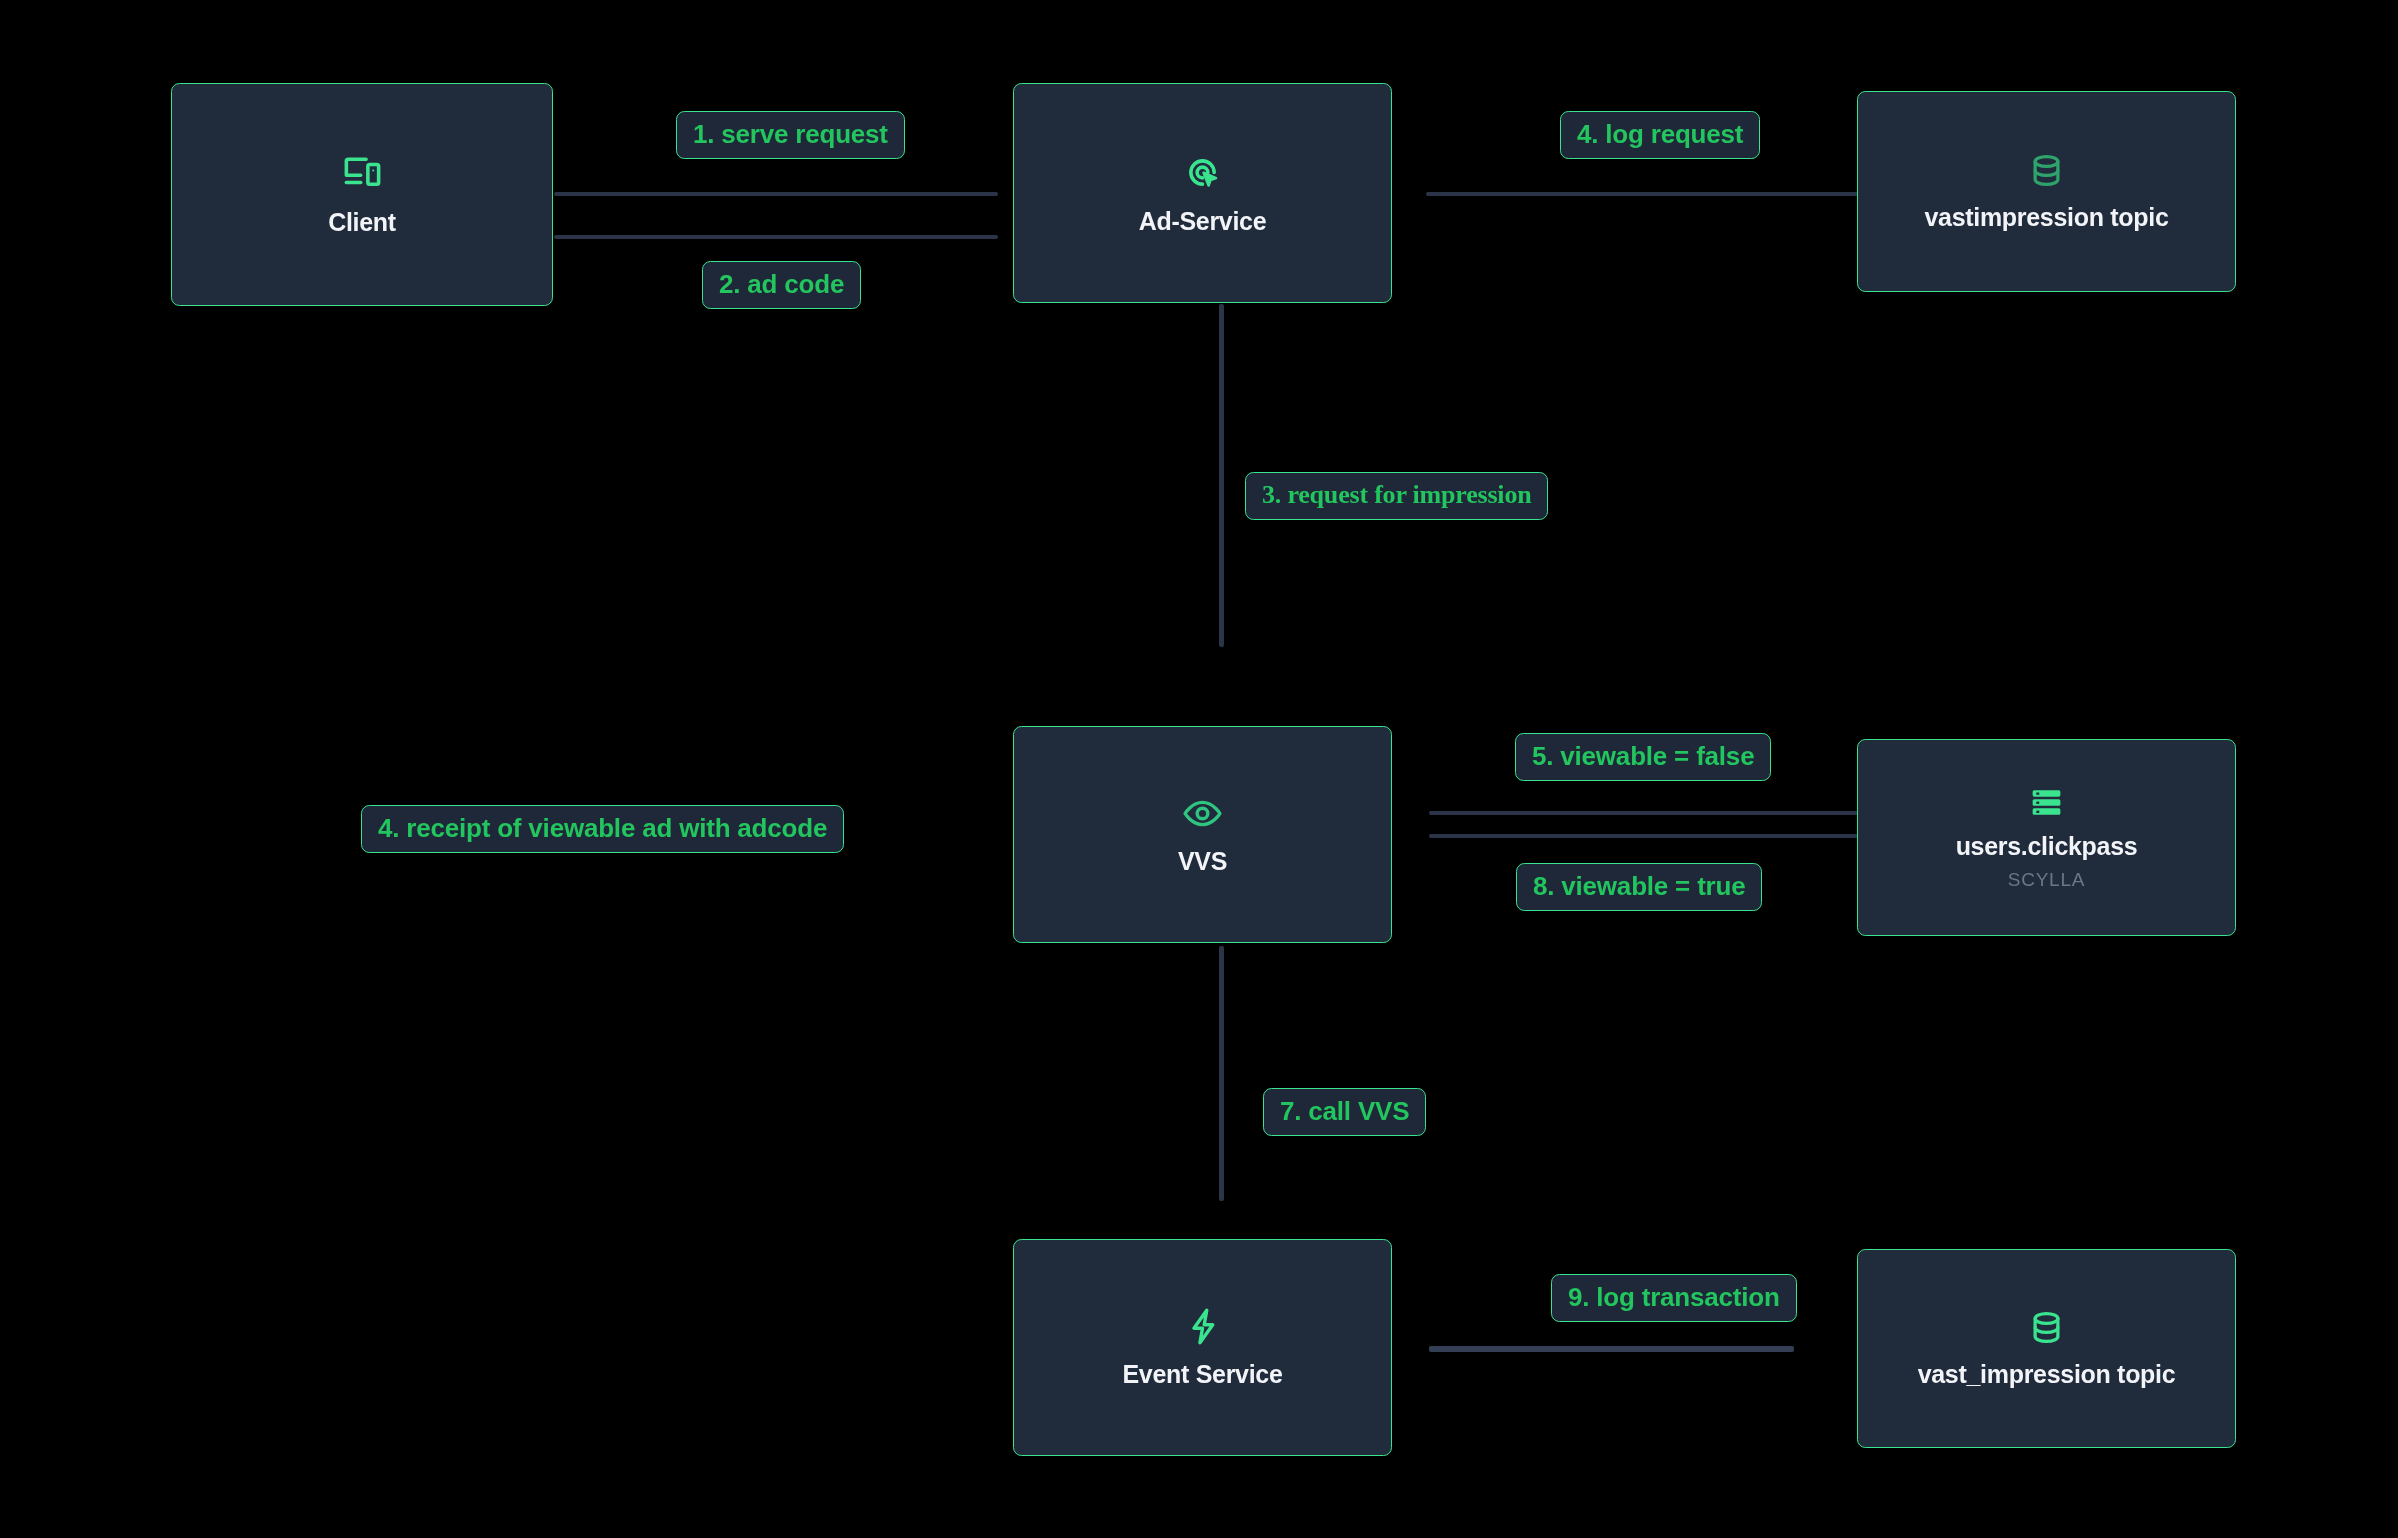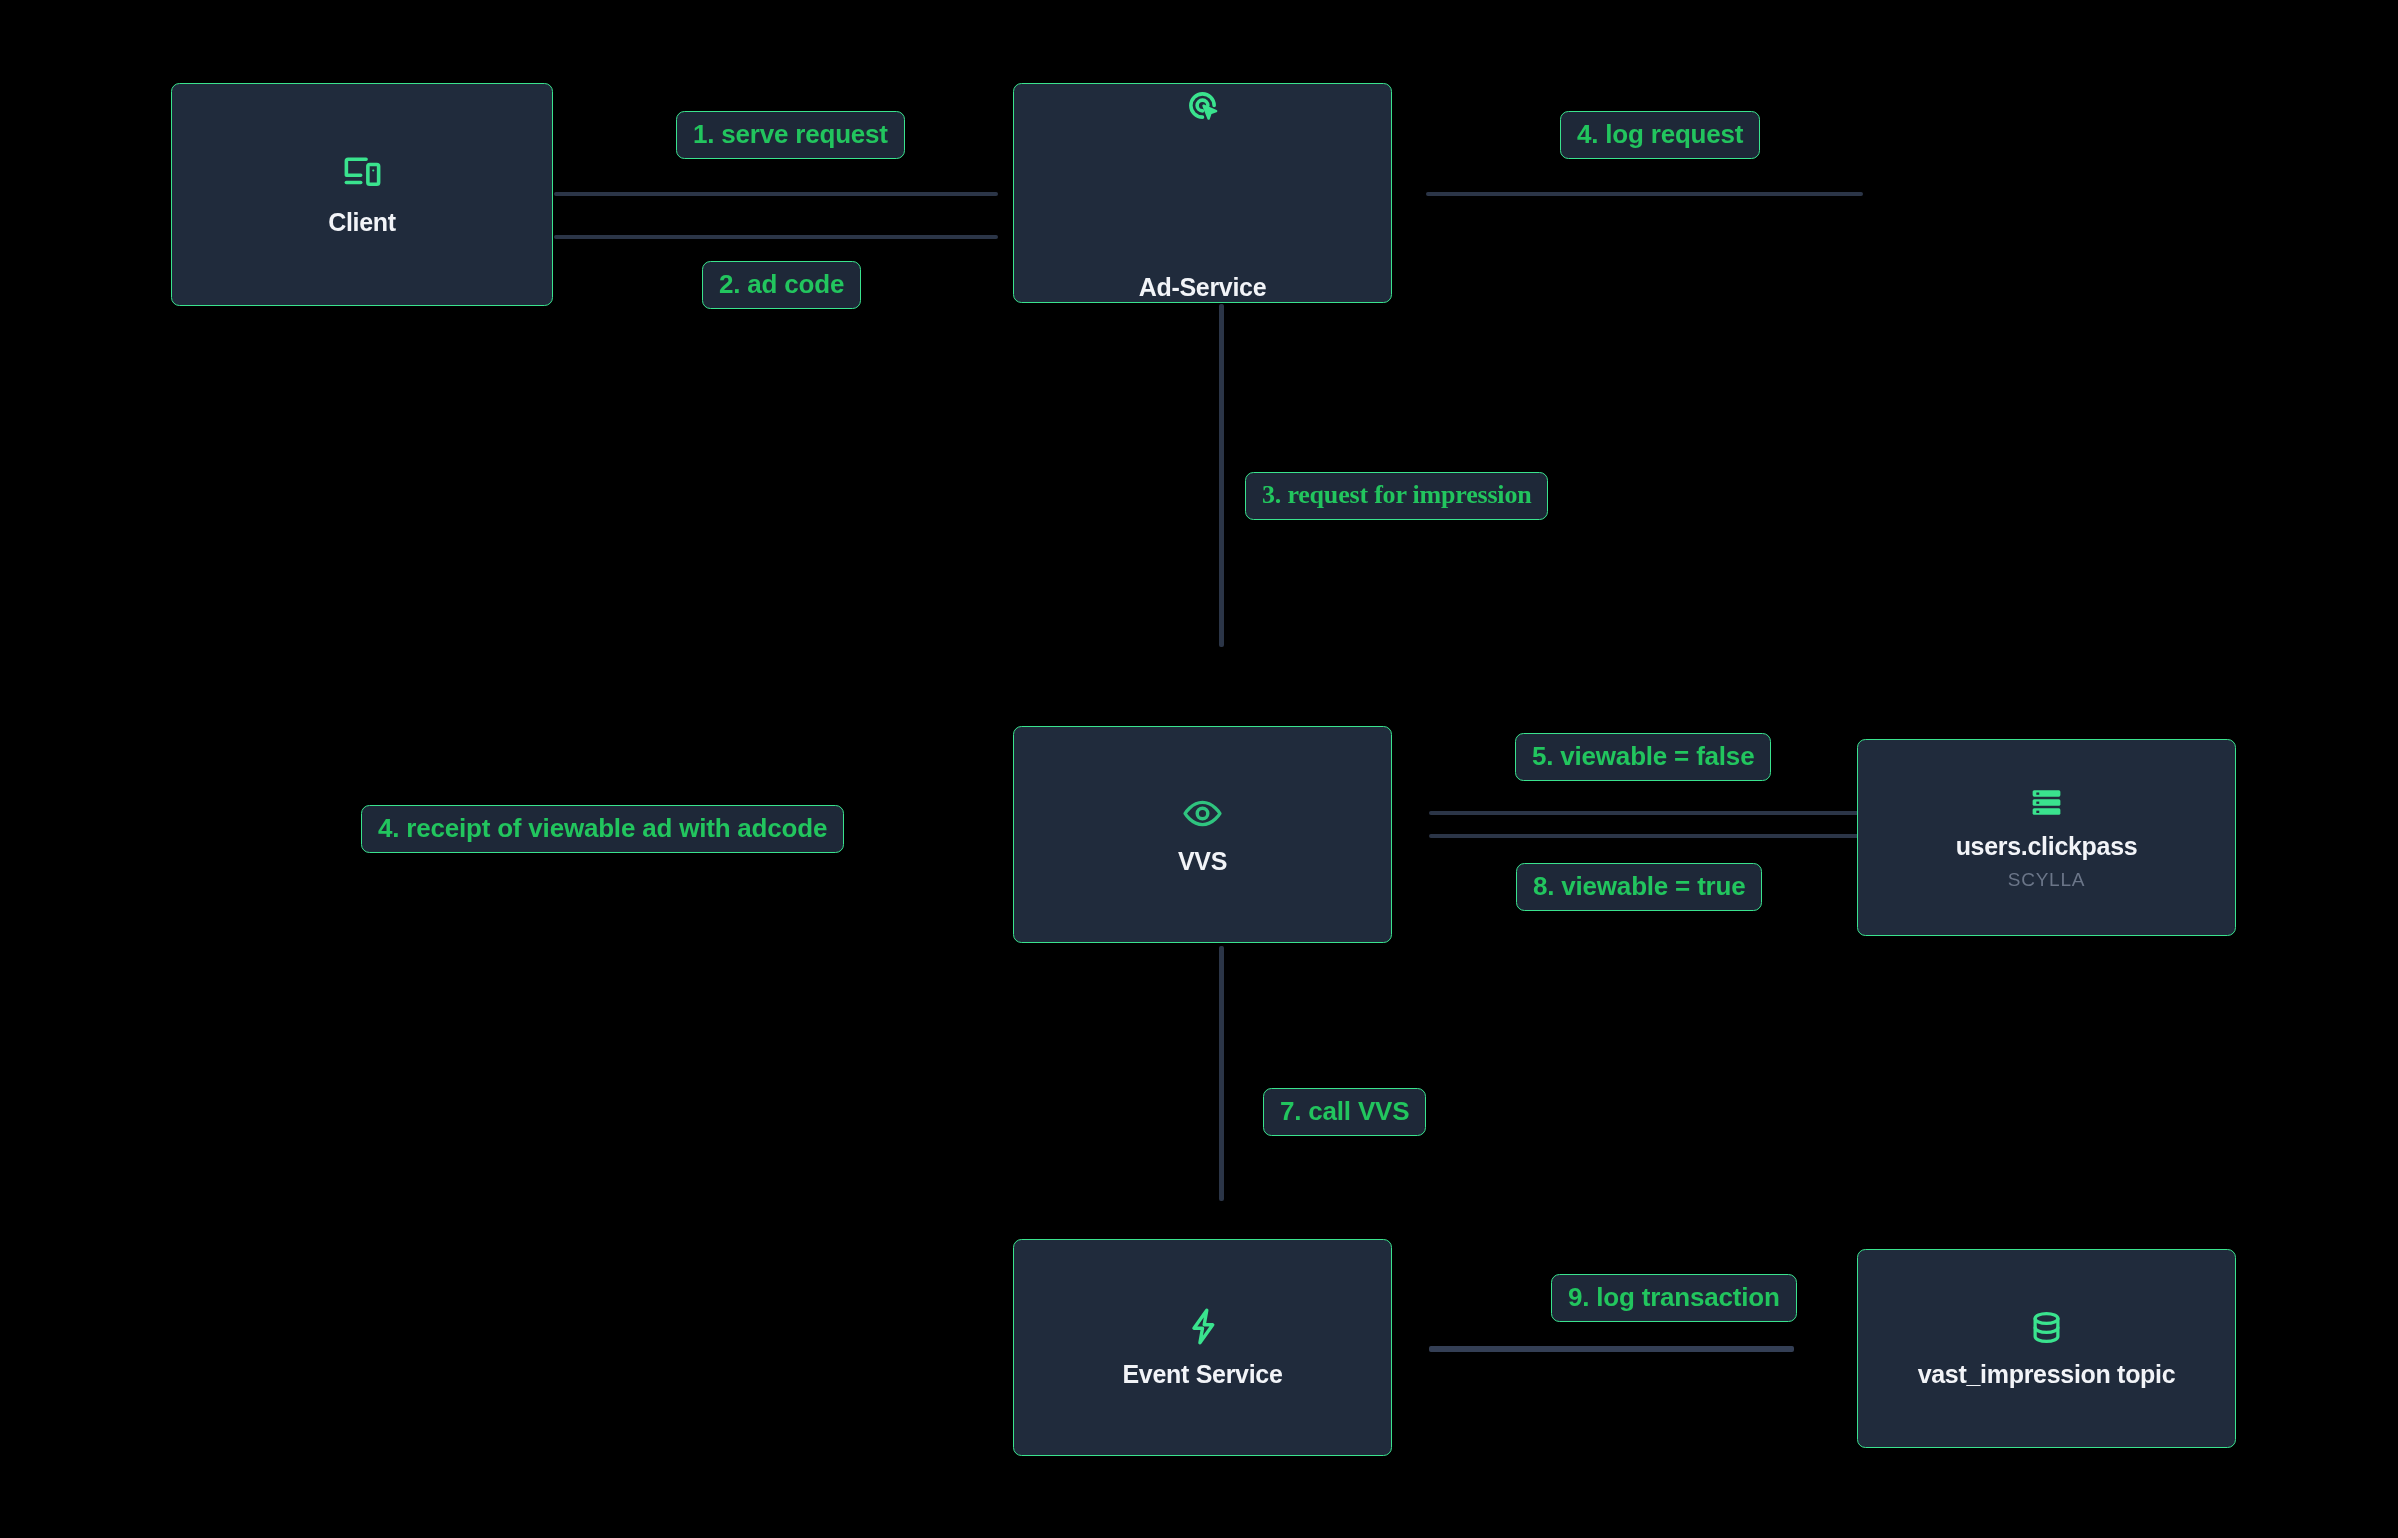--- a/index.html
+++ b/index.html
@@ -112,31 +112,41 @@
       <svg width="43" height="43" viewBox="0 0 24 24" fill="none" stroke="#3ae38e" stroke-width="2" stroke-linecap="round" stroke-linejoin="round">
         <path d="M14 4H4a1 1 0 0 0-1 1v8h8"></path>
         <line x1="3" y1="17" x2="11" y2="17"></line>
         <rect x="15" y="7" width="6" height="11" rx="1"></rect>
         <circle cx="18" cy="10.3" r="0.6" fill="#3ae38e" stroke="none"></circle>
       </svg>
     </span>
     <span class="node-label">Client</span>
   </div>
 
-  <div class="node" style="left:1013px; top:83px; width:379px; height:220px;justify-content:space-between;">
+  <div class="node" style="left:1013px; top:83px; width:379px; height:220px;">
     <span class="node-icon">
       <svg width="43" height="43" viewBox="0 0 24 24" fill="none" stroke="#3ae38e" stroke-width="2" stroke-linecap="round" stroke-linejoin="round">
         <path d="M18.5 12a6.5 6.5 0 1 0-6.5 6.5"></path>
         <path d="M15 12a3 3 0 1 0-3 3"></path>
         <path d="M12.6 12.1l7 3-3.1 1.1-1.1 3.1z" fill="#3ae38e" stroke="#3ae38e" stroke-width="1.4"></path>
       </svg>
     </span>
     <span class="node-label">Ad-Service</span>
   </div>
 
+  <div class="node" style="left:1857px; top:91px; width:379px; height:201px;">
+    <span class="node-icon">
+      <svg width="39" height="39" viewBox="0 0 24 24" fill="none" stroke="#2fa36c" stroke-width="2" stroke-linecap="round" stroke-linejoin="round">
+        <ellipse cx="12" cy="6.5" rx="7" ry="3"></ellipse>
+        <path d="M5 6.5v11c0 1.7 3.1 3 7 3s7-1.3 7-3v-11"></path>
+        <path d="M5 12c0 1.7 3.1 3 7 3s7-1.3 7-3"></path>
+      </svg>
+    </span>
+    <span class="node-label">vastimpression topic</span>
+  </div>
 
   <div class="node" style="left:1013px; top:726px; width:379px; height:217px;">
     <span class="node-icon">
       <svg width="41" height="41" viewBox="0 0 24 24" fill="none" stroke="#2fc47f" stroke-width="2" stroke-linecap="round" stroke-linejoin="round">
         <path d="M1.8 12s3.8-6.5 10.2-6.5S22.2 12 22.2 12 18.4 18.5 12 18.5 1.8 12 1.8 12z"></path>
         <circle cx="12" cy="12" r="3.1"></circle>
       </svg>
     </span>
     <span class="node-label">VVS</span>
   </div>

